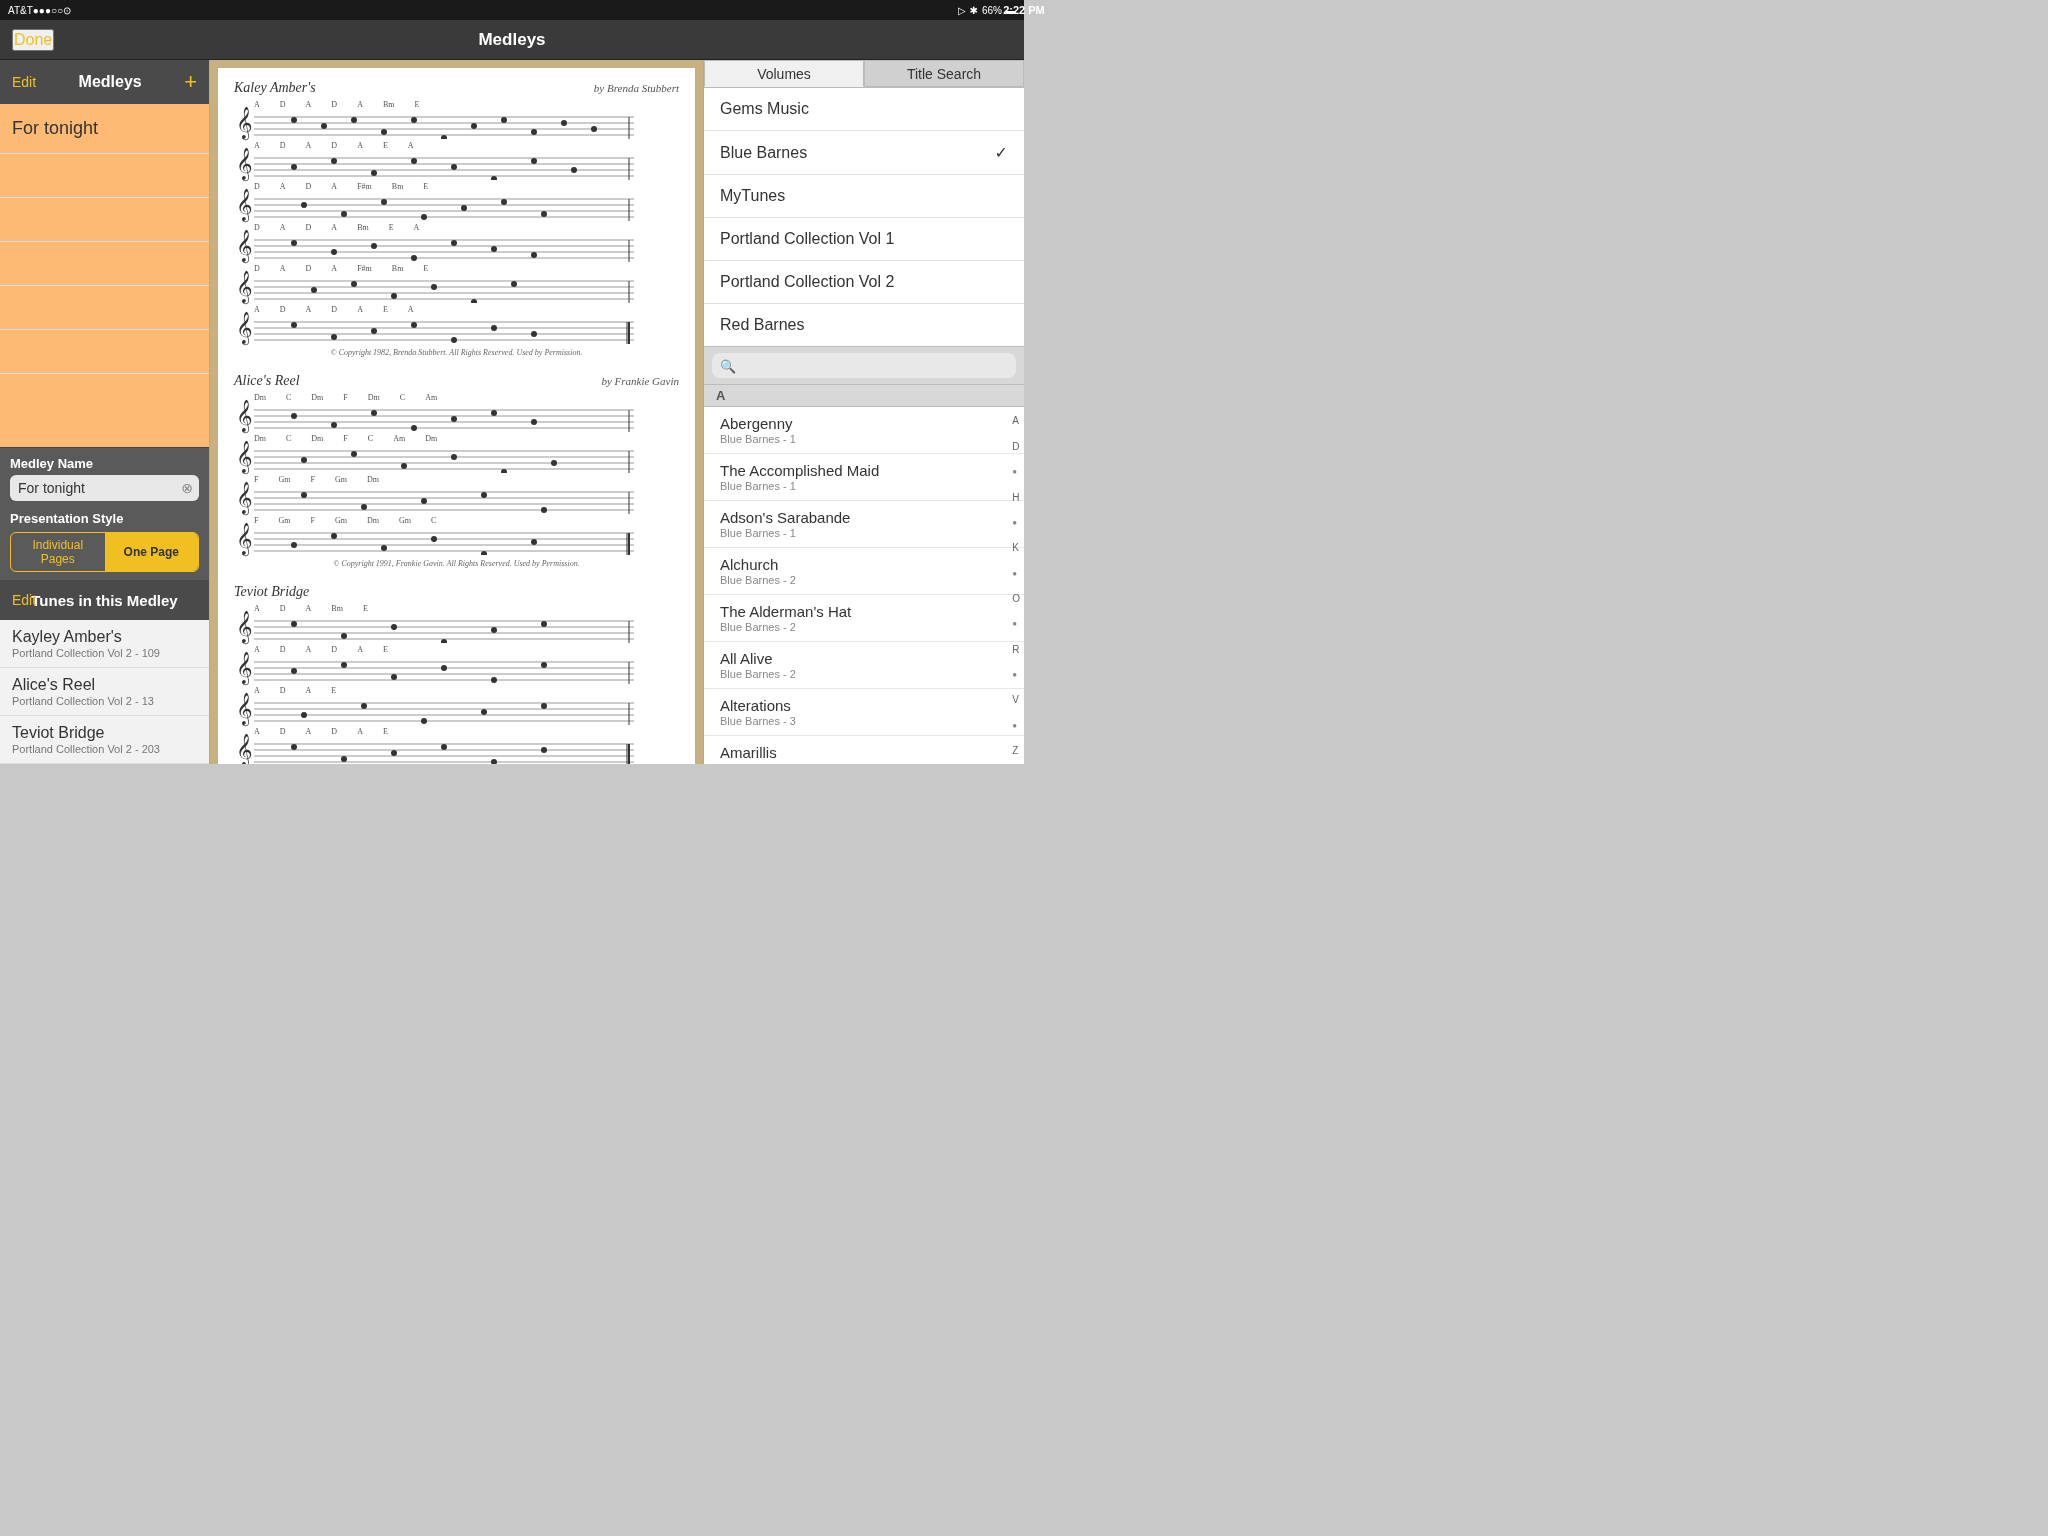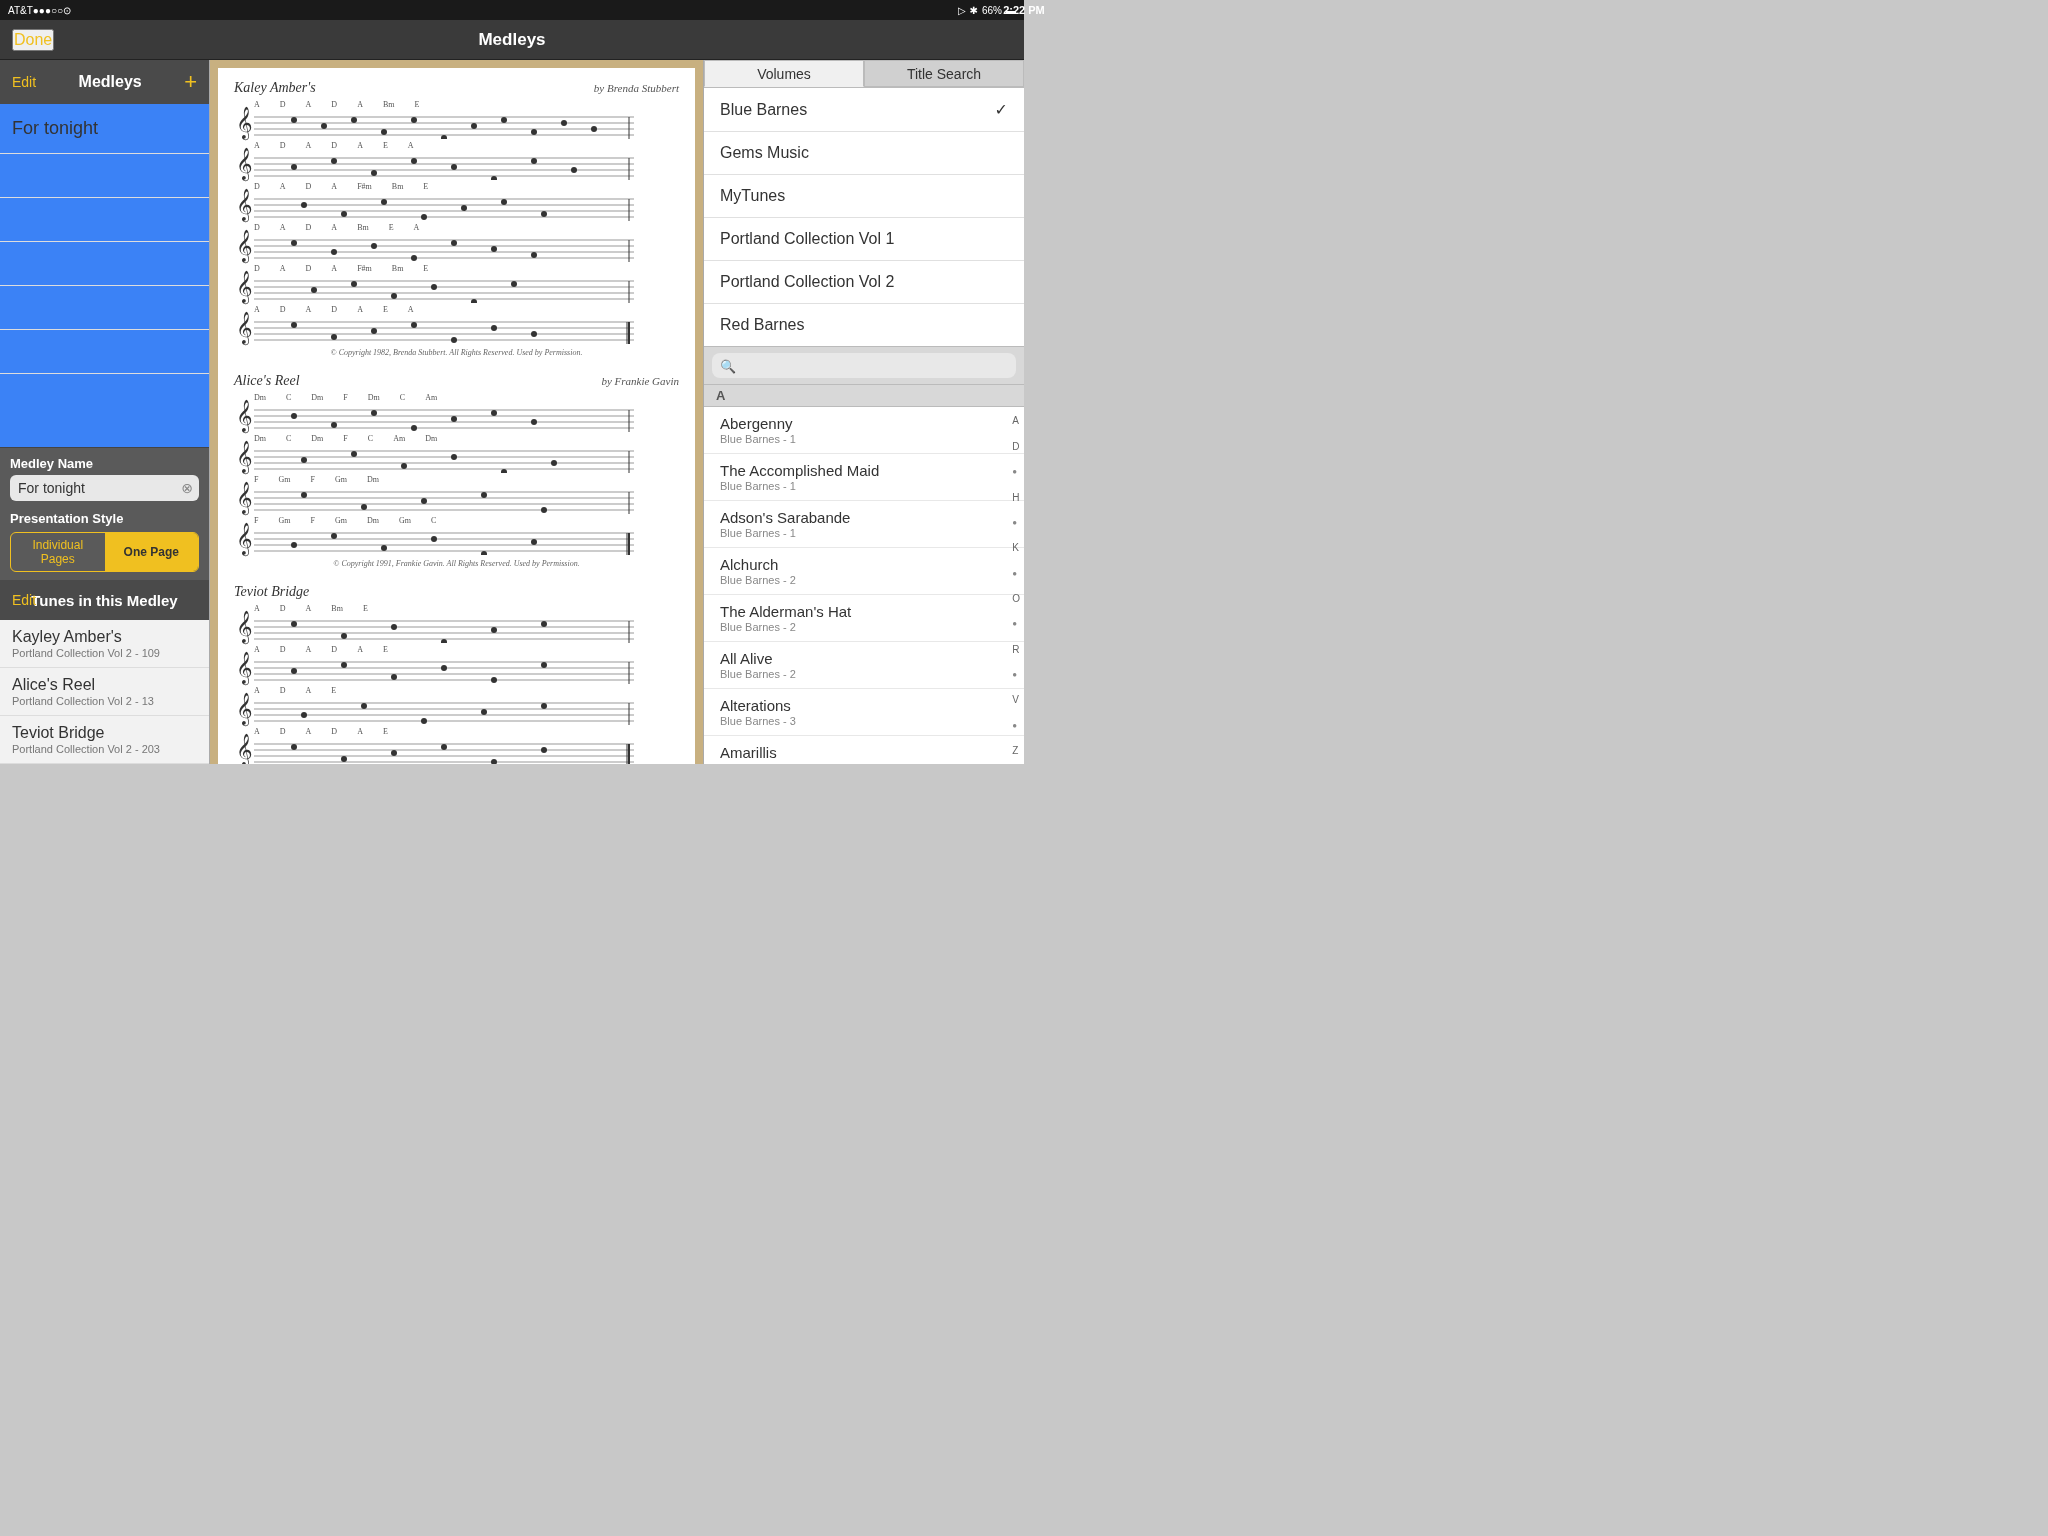--- a/index.html
+++ b/index.html
@@ -52,21 +52,21 @@
 
     
     .main-layout {
       display: flex;
       height: calc(768px - 64px);
     }
 
     
     .left-panel {
       width: 210px;
-      background: #3b82f6;
+      background: #fdba74;
       display: flex;
       flex-direction: column;
       border-right: 1px solid #aaa;
     }
 
     .panel-header {
       background: #4a4a4a;
       color: white;
       height: 44px;
       display: flex;
@@ -862,25 +862,25 @@
 
   <div class="right-panel">
 
     <div class="tab-bar">
       <div class="tab tab-active">Volumes</div>
       <div class="tab">Title Search</div>
     </div>
 
     <div class="volumes-list">
       <div class="volume-item">
+        <span class="volume-name">Gems Music</span>
+      </div>
+      <div class="volume-item">
         <span class="volume-name">Blue Barnes</span>
         <span class="volume-check">✓</span>
-      </div>
-      <div class="volume-item">
-        <span class="volume-name">Gems Music</span>
       </div>
       <div class="volume-item">
         <span class="volume-name">MyTunes</span>
       </div>
       <div class="volume-item">
         <span class="volume-name">Portland Collection Vol 1</span>
       </div>
       <div class="volume-item">
         <span class="volume-name">Portland Collection Vol 2</span>
       </div>

